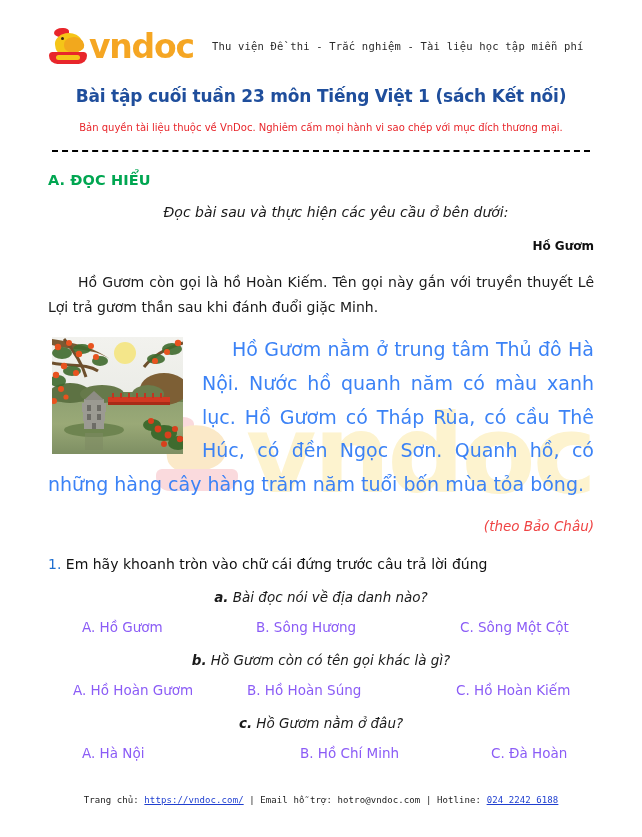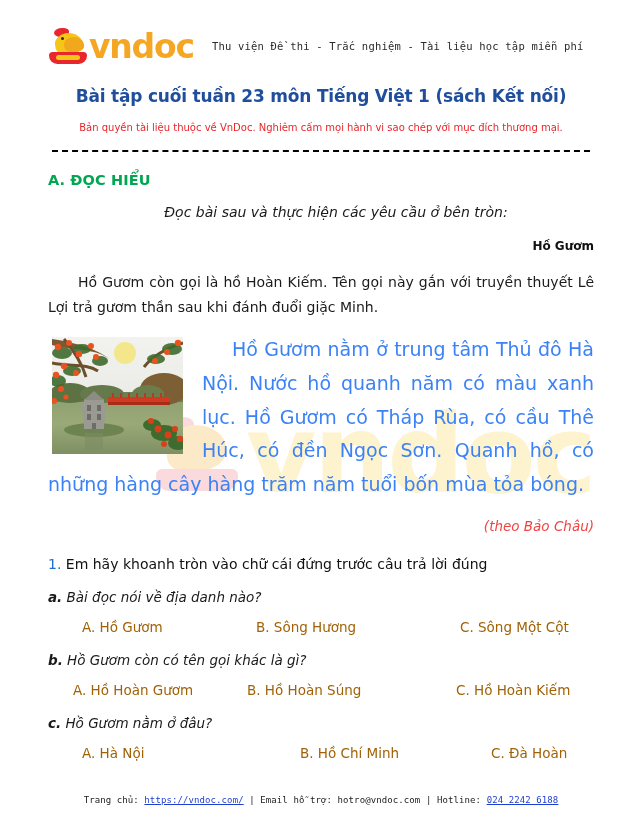--- a/index.html
+++ b/index.html
@@ -129,24 +129,24 @@
   }
   .attribution {
     font-size:13.5px; font-style:italic; text-align:right;
     margin-top:16px; color:#ef4444;
   }
 
   
   .q-head { font-size:14px; font-weight:normal; margin-top:22px; color:#111; }
   .q-head .num { color:#1f6fd0; }
   .q-sub {
-    font-size:13.5px; font-style:italic; margin-top:17px; color:#1a1a1a;
+    font-size:13.5px; font-style:italic; margin-top:17px; color:#1a1a1a;text-align:center;
   }
   .q-sub .lbl { font-weight:bold; }
-  .options { display:flex; margin-top:14px; font-size:13.5px; color:#a16207; }
+  .options { display:flex; margin-top:14px; font-size:13.5px; color:#8b5cf6; }
   .opt-a { flex:0 0 208px; padding-left:34px; }
   .opt-b { flex:0 0 204px; }
   .opt-c { flex:1 1 auto; }
   .options.wide .opt-a { padding-left:25px; flex:0 0 199px; }
   .options.wide .opt-b { flex:0 0 209px; }
   .options.last .opt-a { padding-left:34px; flex:0 0 208px; }
   .options.last .opt-b { flex:0 0 191px;margin-left:44px; }
 
   
   .footer {
@@ -187,21 +187,21 @@
     <div class="tagline">Thu viện Đề thi - Trắc nghiệm - Tài liệu học tập miễn phí</div>
   </div>
 
   <div class="doc-title">Bài tập cuối tuần 23 môn Tiếng Việt 1 (sách Kết nối)</div>
   <div class="copyright">Bản quyền tài liệu thuộc về VnDoc. Nghiêm cấm mọi hành vi sao chép với mục đích thương mại.</div>
   <div class="divider"></div>
 
   <div class="content">
 
     <div class="section-head">A. ĐỌC HIỂU</div>
-    <div class="instruction">Đọc bài sau và thực hiện các yêu cầu ở bên tròn:</div>
+    <div class="instruction">Đọc bài sau và thực hiện các yêu cầu ở bên dưới:</div>
     <div class="reading-title">Hồ Gươm</div>
 
     <div class="para">Hồ Gươm còn gọi là hồ Hoàn Kiếm. Tên gọi này gắn với truyền thuyết Lê Lợi trả gươm thần sau khi đánh đuổi giặc Minh.</div>
 
     <div class="with-image">
       <div class="photo">
         <svg viewBox="0 0 131 117" width="131" height="117" preserveAspectRatio="none">
           <defs>
             <linearGradient id="sky" x1="0" y1="0" x2="0" y2="1">
               <stop offset="0%" stop-color="#f2f2ee"></stop>

